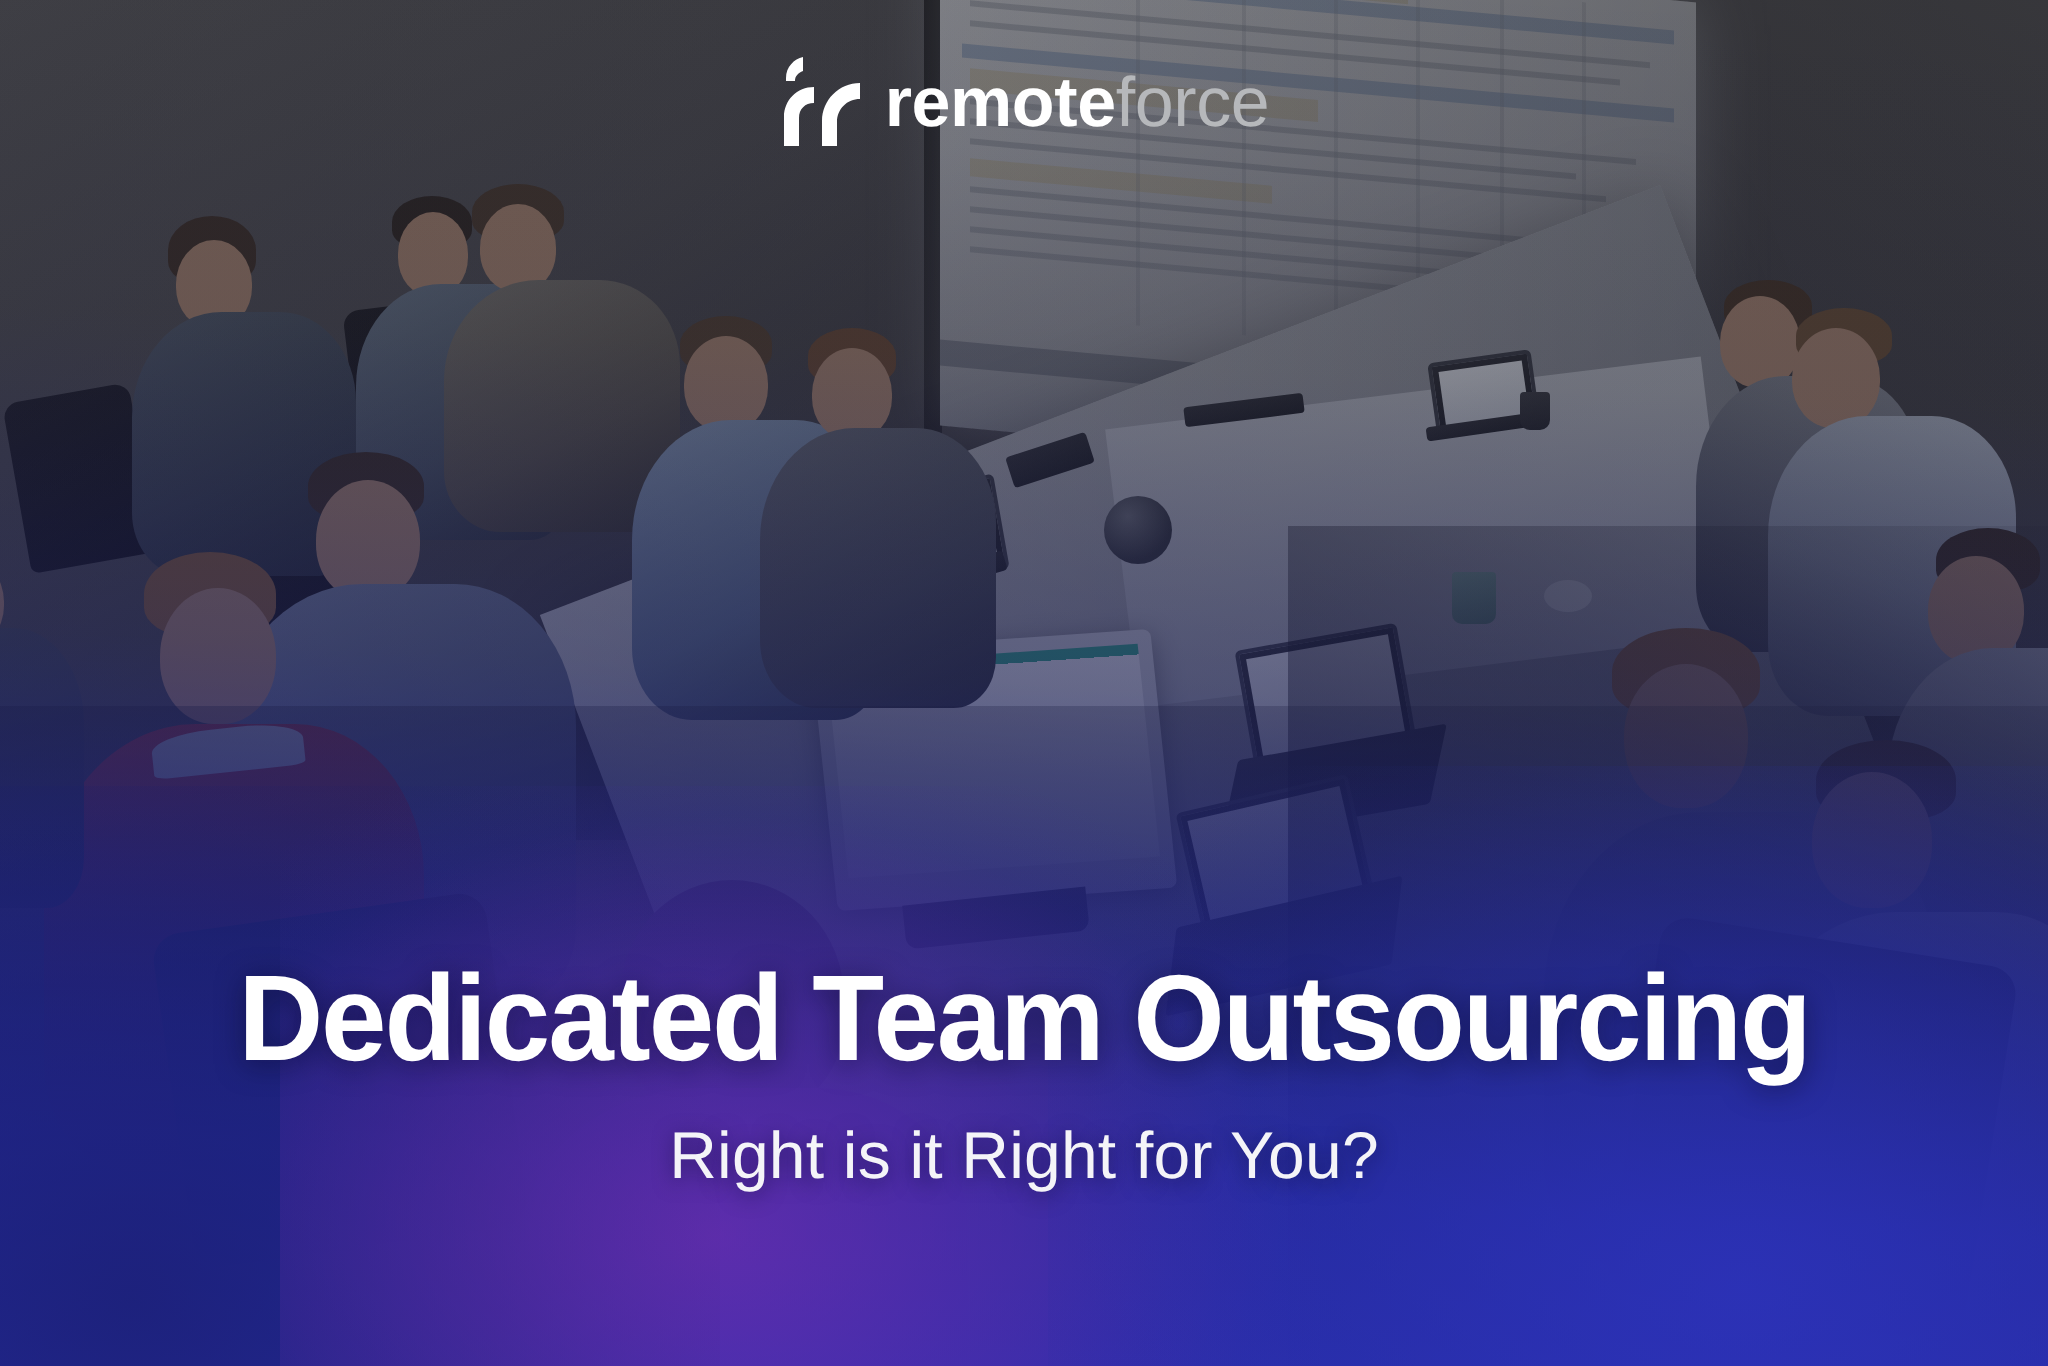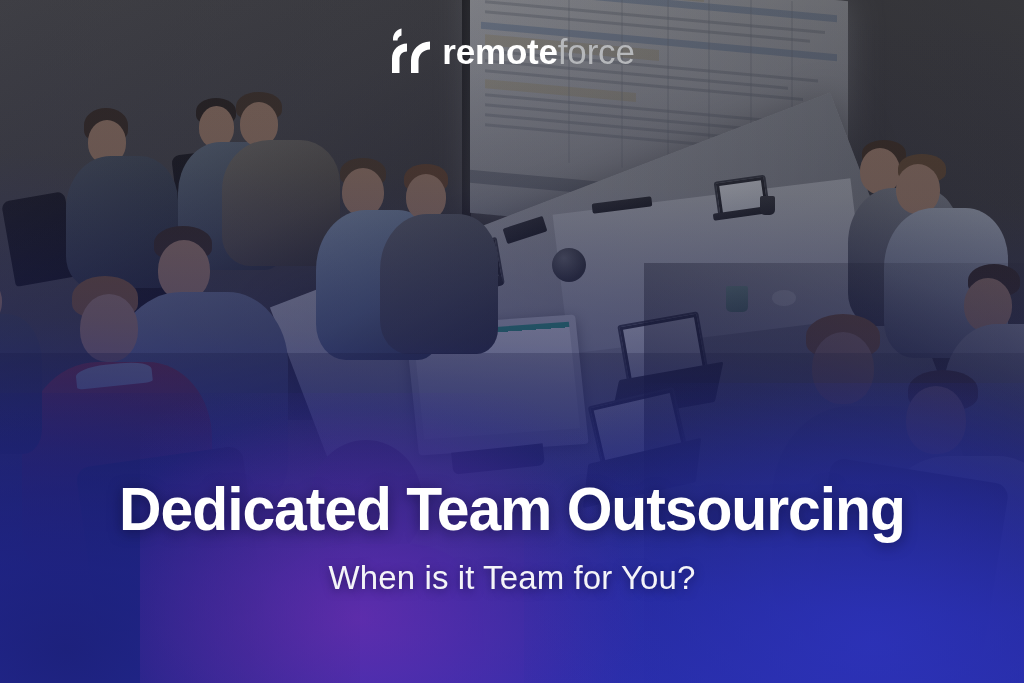--- a/index.html
+++ b/index.html
@@ -503,16 +503,16 @@
       <path d="M3 45 L3 30.5 C3 22 9.5 15.5 18 15.5 L18 23.5 C13.5 23.5 10.5 26.5 10.5 31 L10.5 45 Z" fill="#ffffff"></path>
       <path d="M22 45 L22 32.5 C22 22 30.5 13.5 41 13.5 L41 21.5 C34.5 21.5 29.5 26.5 29.5 33 L29.5 45 Z" fill="#ffffff"></path>
     </svg>
     <div class="logo-text">
       <span class="w1">remote</span><span class="w2">force</span>
     </div>
   </div>
 
   <div class="headline-wrap">
     <h1 class="headline">Dedicated Team Outsourcing</h1>
-    <p class="subhead">When is it Team for You?</p>
+    <p class="subhead">Right is it Right for You?</p>
   </div>
 
 </div>
 
 </body></html>

